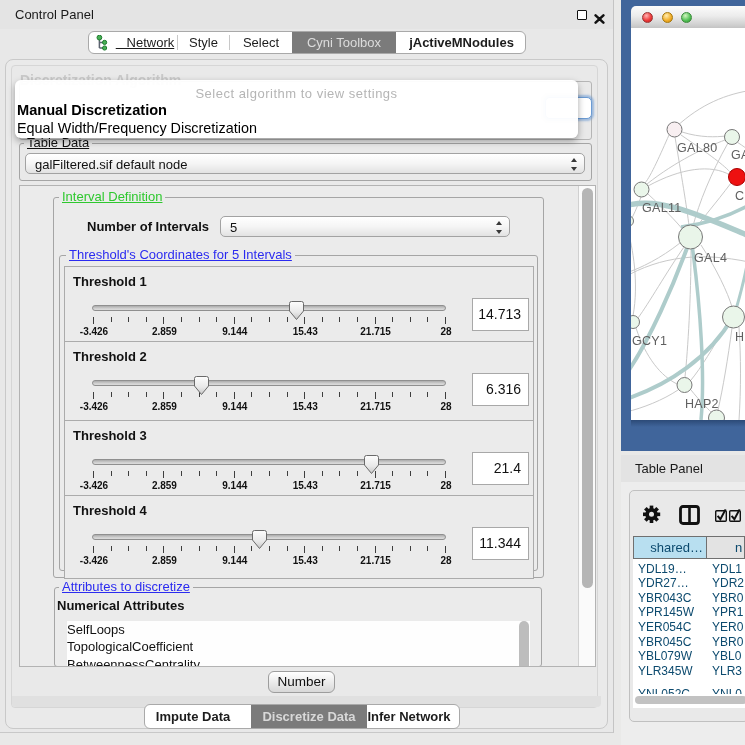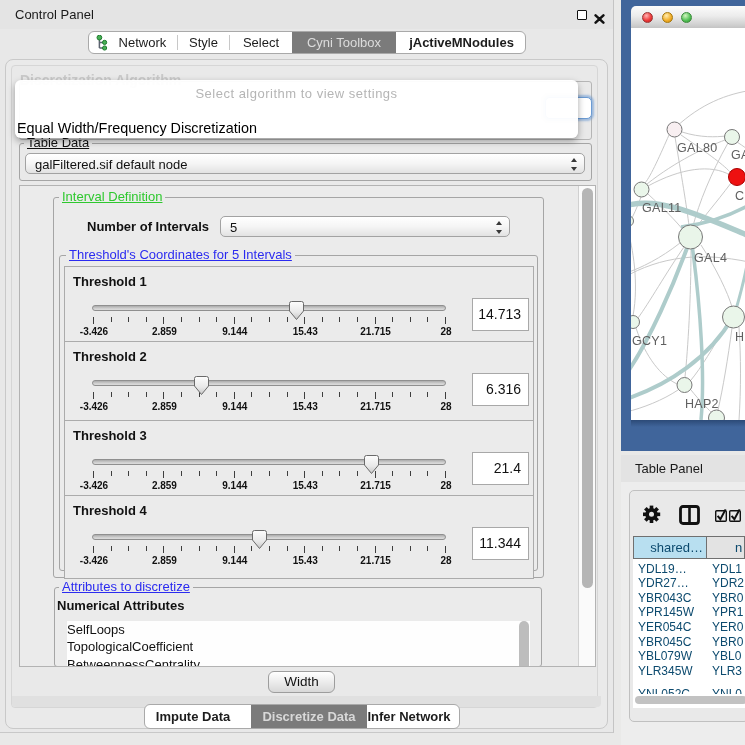--- a/index.html
+++ b/index.html
@@ -96,21 +96,21 @@
   <div id="btn-float"></div>
   <div id="btn-close"><svg width="11" height="10" viewBox="0 0 11 10">
           <path d="M1.6 1.4 L9.4 8.6 M9.4 1.4 L1.6 8.6" stroke="#111" stroke-width="2.5" stroke-linecap="round"></path>
         </svg></div>
 
   <div id="outerpanel"></div>
   <div id="innerline"></div>
   <div class="abs" style="left:12px;top:696px;width:589px;height:11px;background:#e0e0e0;border-radius:0 0 4px 4px;"></div>
 
   <div id="toptabs">
-    <div class="tseg" style="left:0;width:88px;padding-left:4px;">&nbsp;&nbsp;&nbsp;Network</div>
+    <div class="tseg" style="left:0;width:88px;padding-left:12px;text-decoration:underline;">&nbsp;&nbsp;&nbsp;Network</div>
     <div class="tsep" style="left:88px;"></div>
     <div class="tseg" style="left:89px;width:51px;">Style</div>
     <div class="tsep" style="left:140px;"></div>
     <div class="tseg" style="left:141px;width:62px;">Select</div>
     <div class="tseg" id="seg-cyni" style="left:203px;width:104px;">Cyni Toolbox</div>
     <div class="tseg" style="left:307px;width:131px;font-weight:bold;">jActiveMNodules</div>
   </div>
   <svg class="abs" style="left:95px;top:35px;" width="14" height="16" viewBox="0 0 14 16">
     <path d="M4.4 4 L4.4 13 M4.4 7.4 L8 7.4 M4.4 13 L8 13" stroke="#5c6370" stroke-width="1.5" fill="none"></path>
     <circle cx="4.4" cy="2.6" r="2.4" fill="#46b054" stroke="#1f7a2e" stroke-width="1"></circle>
@@ -227,33 +227,34 @@
       <div>TopologicalCoefficient</div>
       <div>BetweennessCentrality</div>
     </div>
     <div id="listscroll"></div>
 
     <div id="vscroll">
           <div id="vthumb"></div>
         </div>
   </div>
 
-  <div id="applybtn">Width</div>
+  <div id="applybtn">Number</div>
 
   <div id="bottabs">
     <div class="bseg" style="left:0;width:96px;">Impute Data</div>
     <div class="bseg" id="seg-disc" style="left:96px;width:116px;">Discretize Data</div>
     <div class="bseg" style="left:212px;width:104px;">Infer Network</div>
   </div>
 
   <div id="dagbox"></div>
   <div id="faintda">Discretization Algorithm</div>
   <div id="dacombo"></div>
   <div id="popup">
     <div class="hint">Select algorithm to view settings</div>
+    <div class="it1">Manual Discretization</div>
     <div class="it2">Equal Width/Frequency Discretization</div>
   </div>
 </div>
 
 <div id="netwin">
   <div id="nettitle"></div>
   <div class="light" id="lr"></div>
   <div class="light" id="ly"></div>
   <div class="light" id="lg"></div>
   <div id="netcanvas">

